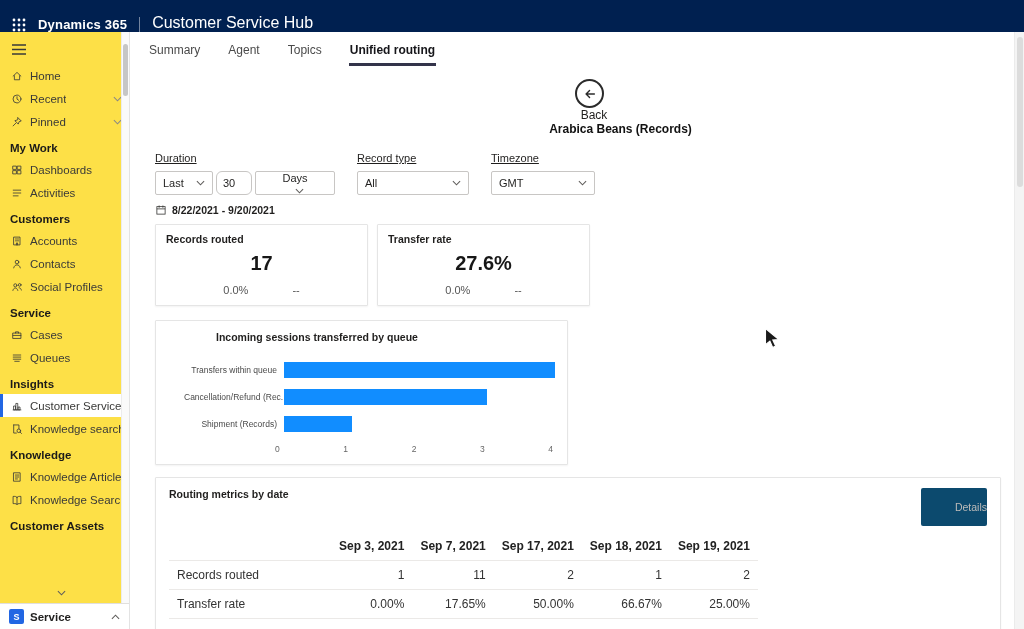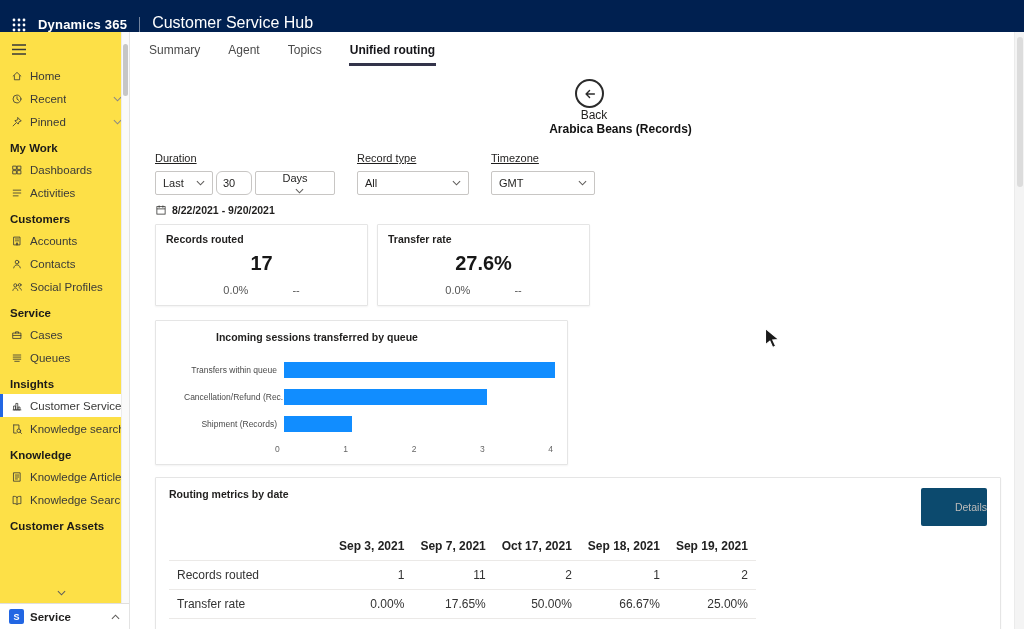--- a/index.html
+++ b/index.html
@@ -401,21 +401,21 @@
         <div class="table-head">
           <h2 class="table-title">Routing metrics by date</h2>
           <button class="details-btn" disabled="">Details</button>
         </div>
         <table>
           <thead>
               <tr>
                 <th class="rowlabel"></th>
                 <th>Sep 3, 2021</th>
                 <th>Sep 7, 2021</th>
-                <th>Oct 17, 2021</th>
+                <th>Sep 17, 2021</th>
                 <th>Sep 18, 2021</th>
                 <th>Sep 19, 2021</th>
               </tr>
             </thead>
           <tbody>
               <tr>
                 <td class="rowlabel">Records routed</td>
                 <td>1</td>
                 <td>11</td>
                 <td>2</td>

